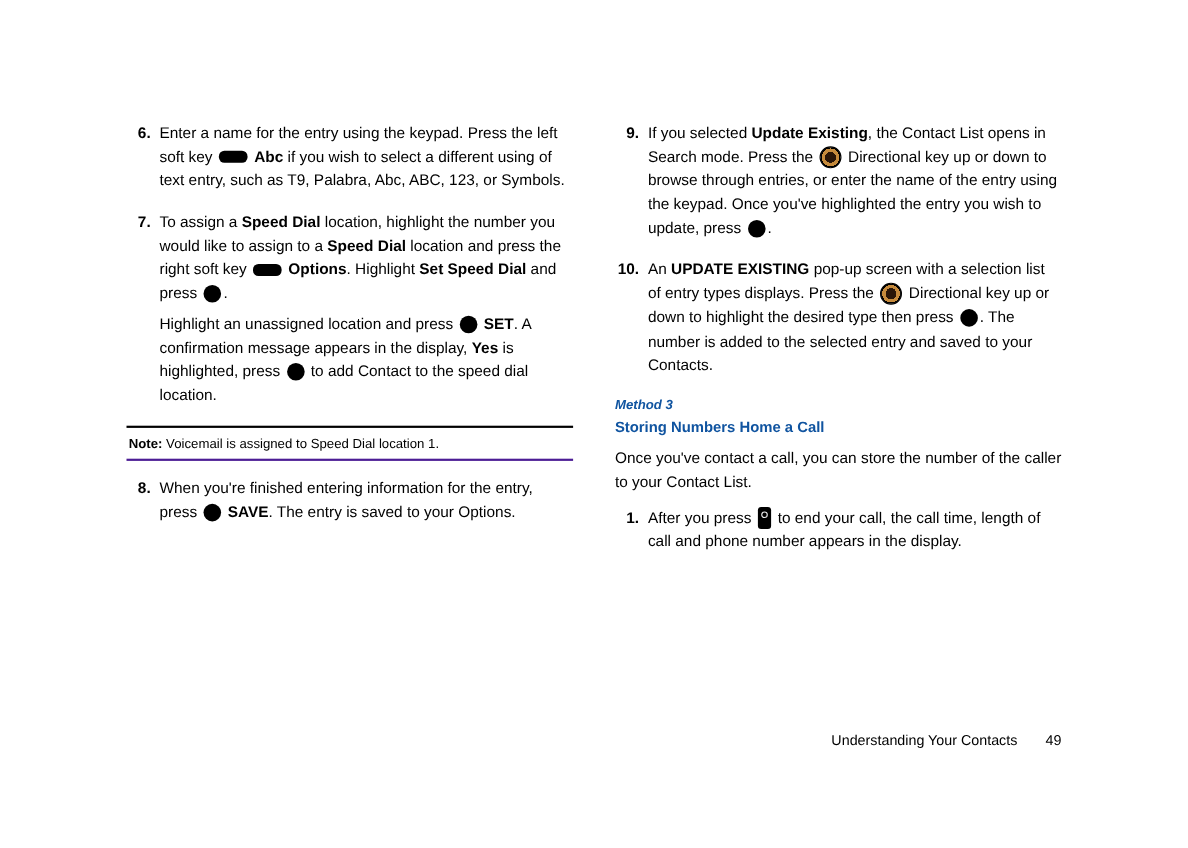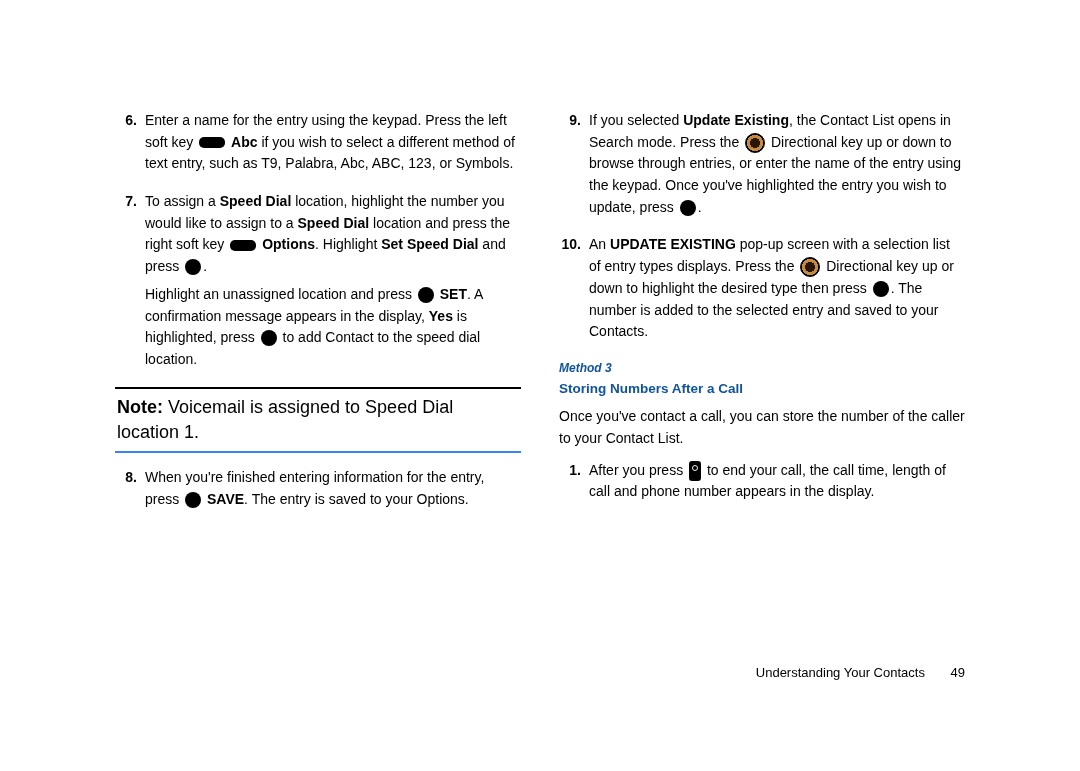--- a/index.html
+++ b/index.html
@@ -38,24 +38,24 @@
   }
   .step-body {
     flex: 1;
   }
   .step-body p {
     margin-bottom: 6px;
   }
   .bold { font-weight: bold; }
   .note-box {
     border-top: 2px solid #000;
-    border-bottom: 2px solid #3b82f6;
+    border-bottom: 2px solid #4c1d95;
     padding: 6px 2px;
     margin: 10px 0 14px 0;
-    font-size: 18px;
+    font-size: 12px;
     text-align: left;
     line-height: 1.4;
   }
   .note-box .note-label { font-weight: bold; }
   .softkey-pill {
     display: inline-block;
     width: 26px;
     height: 11px;
     background: #000;
     border-radius: 5px;
@@ -134,21 +134,21 @@
   <div class="col">
     <ol class="steps">
 
       <li>
         <div class="step-num">6.</div>
         <div class="step-body">
           <p>
             <span>Enter a name for the entry using the keypad. Press the left soft key </span>
             <span class="softkey-pill"></span>
             <span class="bold">Abc</span>
-            <span> if you wish to select a different method of text entry, such as T9, Palabra, Abc, ABC, 123, or Symbols.</span>
+            <span> if you wish to select a different using of text entry, such as T9, Palabra, Abc, ABC, 123, or Symbols.</span>
           </p>
         </div>
       </li>
 
       <li>
         <div class="step-num">7.</div>
         <div class="step-body">
           <p>
             <span>To assign a </span><span class="bold">Speed Dial</span><span> location, highlight the number you would like to assign to a </span><span class="bold">Speed Dial</span><span> location and press the right soft key </span><span class="softkey-pill"></span> <span class="bold">Options</span><span>. Highlight </span><span class="bold">Set Speed Dial</span><span> and press </span><span class="circle-solid"></span><span>.</span>
           </p>
@@ -192,21 +192,21 @@
         <div class="step-num">10.</div>
         <div class="step-body">
           <p>
             <span>An </span><span class="bold">UPDATE EXISTING</span><span> pop-up screen with a selection list of entry types displays. Press the </span><span class="circle-nav"></span><span> Directional key up or down to highlight the desired type then press </span><span class="circle-solid"></span><span>. The number is added to the selected entry and saved to your Contacts.</span>
           </p>
         </div>
       </li>
     </ol>
 
     <div class="method-title">Method 3</div>
-    <div class="subheading">Storing Numbers After a Call</div>
+    <div class="subheading">Storing Numbers Home a Call</div>
     <p class="intro-text">Once you've contact a call, you can store the number of the caller to your Contact List.</p>
 
 
     <ol class="steps">
       <li>
         <div class="step-num">1.</div>
         <div class="step-body">
           <p>
             <span>After you press </span><span class="end-key"></span><span> to end your call, the call time, length of call and phone number appears in the display.</span>
           </p>

